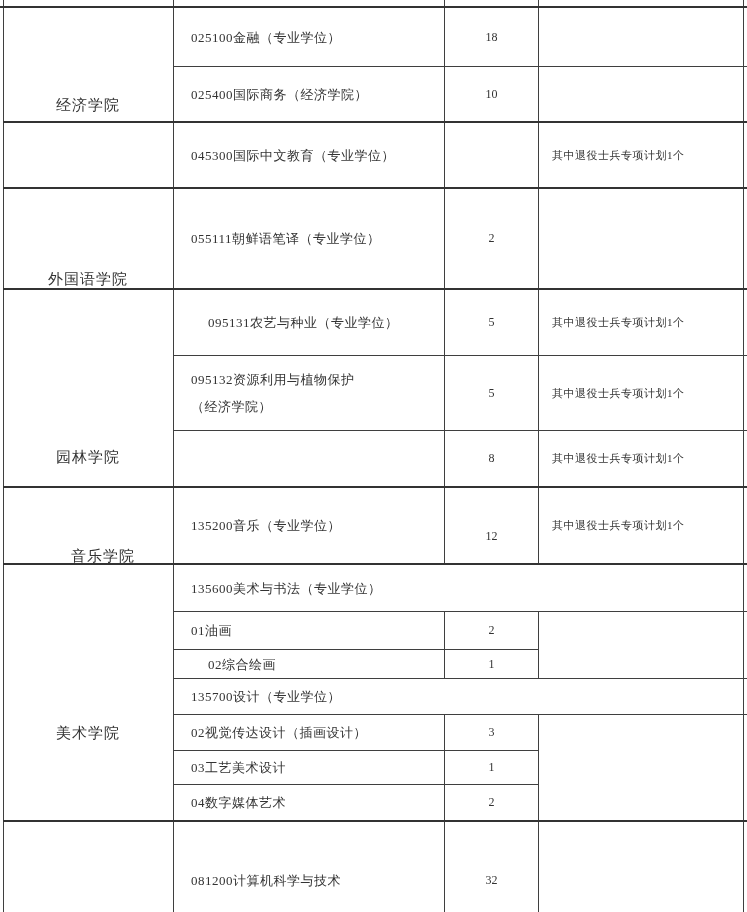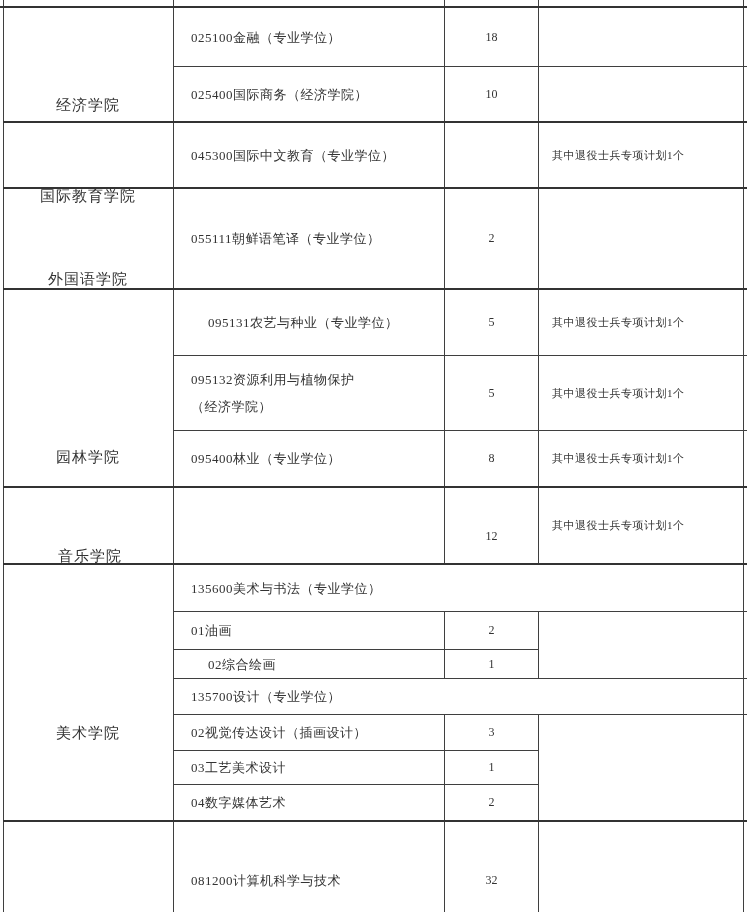--- a/index.html
+++ b/index.html
@@ -41,35 +41,34 @@
   <div class="ln thick" style="left:3px;top:563px;width:744px;height:2px"></div>
   <div class="ln" style="left:173px;top:611px;width:574px;height:1px"></div>
   <div class="ln" style="left:173px;top:649px;width:366px;height:1px"></div>
   <div class="ln" style="left:173px;top:678px;width:574px;height:1px"></div>
   <div class="ln" style="left:173px;top:714px;width:574px;height:1px"></div>
   <div class="ln" style="left:173px;top:750px;width:366px;height:1px"></div>
   <div class="ln" style="left:173px;top:784px;width:366px;height:1px"></div>
   <div class="ln thick" style="left:3px;top:820px;width:744px;height:2px"></div>
 
   <div class="cell college" style="left:4px;top:8px;width:168px;height:113px">经济学院</div>
-  <div class="cell college" style="left:4px;top:123px;width:168px;height:64px">国际教育学院</div>
   <div class="cell college" style="left:4px;top:189px;width:168px;height:99px">外国语学院</div>
   <div class="cell college" style="left:4px;top:290px;width:168px;height:252px">园林学院</div>
-  <div class="cell college" style="left:6px;top:488px;width:168px;height:55px">音乐学院</div>
+  <div class="cell college" style="left:19px;top:488px;width:168px;height:55px">音乐学院</div>
   <div class="cell college" style="left:4px;top:565px;width:168px;height:255px">美术学院</div>
   <div class="cell college" style="left:4px;top:822px;width:168px;height:90px"></div>
 
   <div class="cell program" style="left:191px;top:8px;width:250px;height:58px">025100金融（专业学位）</div>
   <div class="cell program" style="left:191px;top:68px;width:250px;height:53px">025400国际商务（经济学院）</div>
   <div class="cell program" style="left:191px;top:123px;width:250px;height:64px">045300国际中文教育（专业学位）</div>
   <div class="cell program" style="left:191px;top:189px;width:250px;height:99px">055111朝鲜语笔译（专业学位）</div>
   <div class="cell program" style="left:208px;top:290px;width:250px;height:65px">095131农艺与种业（专业学位）</div>
   <div class="cell program" style="left:191px;top:356px;width:250px;height:74px">095132资源利用与植物保护
 （经济学院）</div>
-  <div class="cell program" style="left:191px;top:431px;width:250px;height:55px">095400林业（专业学位）</div>
+  <div class="cell program" style="left:191px;top:488px;width:250px;height:75px">135200音乐（专业学位）</div>
   <div class="cell program" style="left:191px;top:565px;width:360px;height:46px">135600美术与书法（专业学位）</div>
   <div class="cell program" style="left:191px;top:612px;width:250px;height:37px">01油画</div>
   <div class="cell program" style="left:208px;top:650px;width:250px;height:28px">02综合绘画</div>
   <div class="cell program" style="left:191px;top:679px;width:360px;height:35px">135700设计（专业学位）</div>
   <div class="cell program" style="left:191px;top:715px;width:250px;height:35px">02视觉传达设计（插画设计）</div>
   <div class="cell program" style="left:191px;top:751px;width:250px;height:33px">03工艺美术设计</div>
   <div class="cell program" style="left:191px;top:785px;width:250px;height:35px">04数字媒体艺术</div>
   <div class="cell program" style="left:191px;top:845px;width:250px;height:70px">081200计算机科学与技术</div>
 
   <div class="cell count" style="left:445px;top:8px;width:93px;height:58px">18</div>

